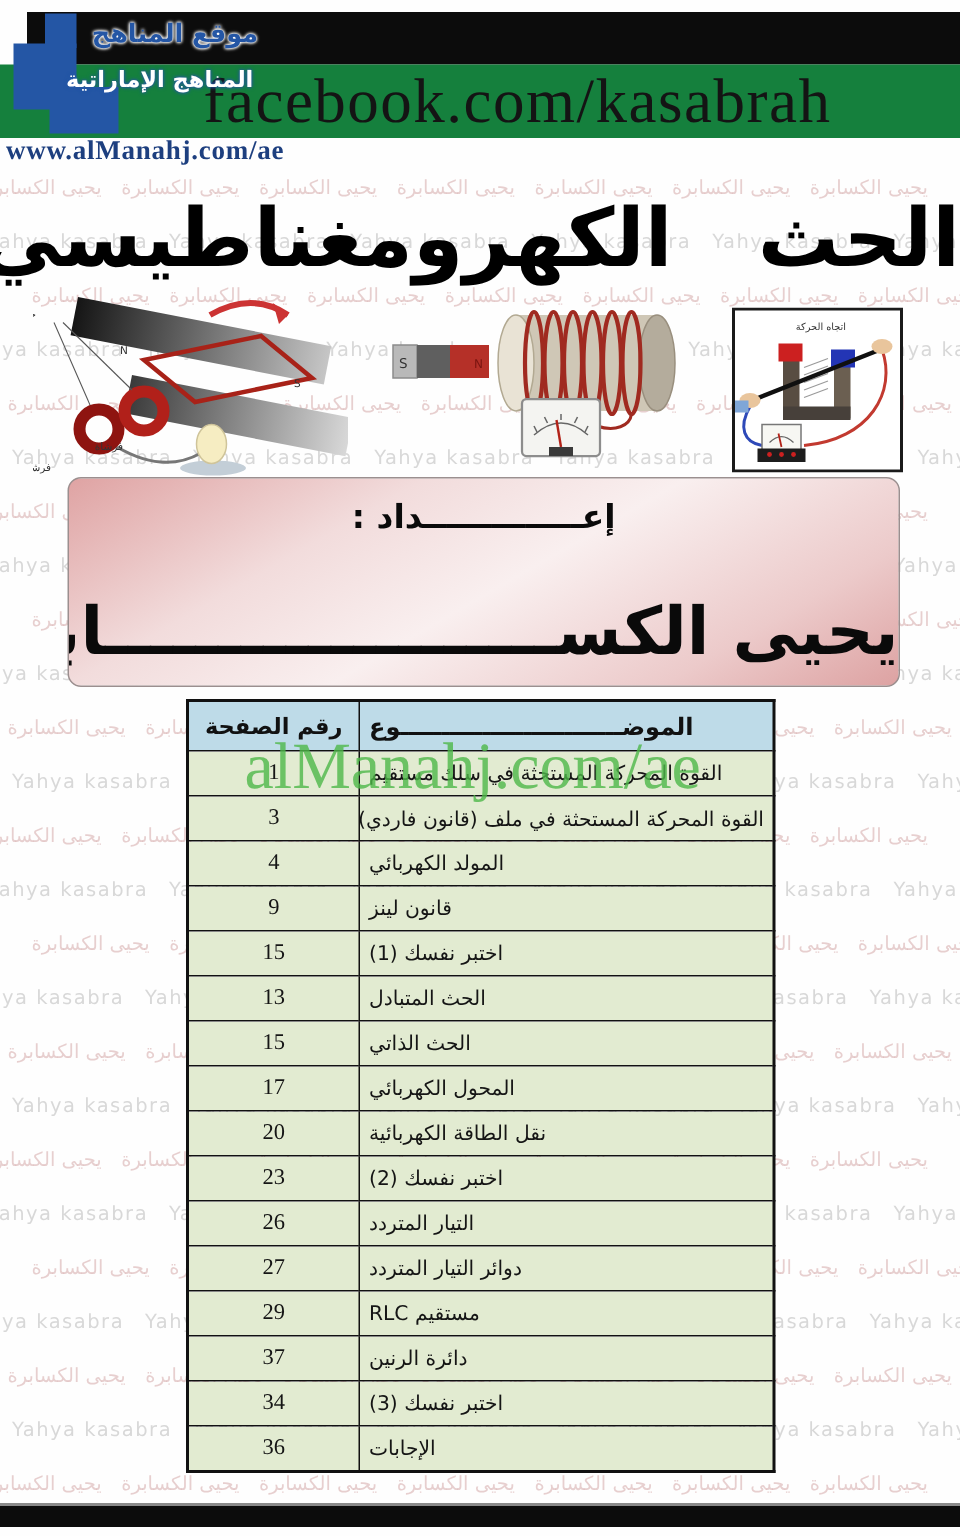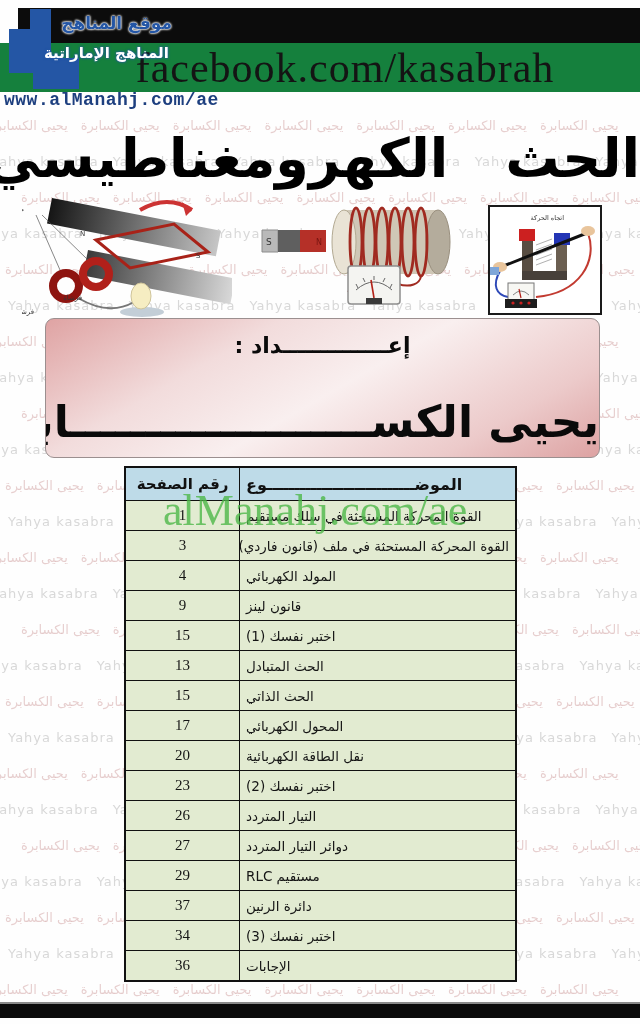--- a/index.html
+++ b/index.html
@@ -12,21 +12,21 @@
   .fb-text{font-family:"Liberation Serif",serif;font-size:42px;color:#141414;letter-spacing:1px;
            padding-left:50px;white-space:nowrap;}
   .logo-sq{position:absolute;background:#2456a5;}
   .sq1{left:30px;top:9px;width:21px;height:23px;}
   .sq2{left:9px;top:29px;width:42px;height:44px;}
   .sq3{left:33px;top:58px;width:46px;height:31px;}
   .logo-t1{position:absolute;left:52px;top:13px;width:120px;font-size:17px;font-weight:bold;color:#2456a5;
            direction:rtl;text-align:right;text-shadow:0 0 2px #fff,0 0 2px #fff,0 0 3px #fff;z-index:6;}
   .logo-t2{position:absolute;left:44px;top:44px;width:130px;font-size:15px;font-weight:bold;color:#fff;
            direction:rtl;text-align:left;text-shadow:0 0 2px #2456a5,0 0 3px #2456a5;z-index:6;}
-  .site-url{position:absolute;left:4px;top:90px;font-family:Liberation Mono, monospace;font-size:18px;
+  .site-url{position:absolute;left:4px;top:90px;font-family:Liberation Serif, serif;font-size:18px;
             font-weight:bold;color:#1d3f7f;letter-spacing:.5px;z-index:6;}
   
   .wm-layer{position:absolute;inset:0;z-index:1;pointer-events:none;}
   .wm-line{position:absolute;white-space:nowrap;font-size:13px;letter-spacing:1px;}
   .wm-ar{color:rgba(205,150,150,.45);direction:rtl;}
   .wm-en{color:rgba(165,165,165,.42);}
   .wm-green{position:absolute;left:163px;top:485px;z-index:4;font-family:"Liberation Serif",serif;
             font-size:44px;color:rgba(77,184,72,.8);white-space:nowrap;}
   
   .main-title{position:absolute;left:0;right:0;top:110px;height:98px;z-index:2;

